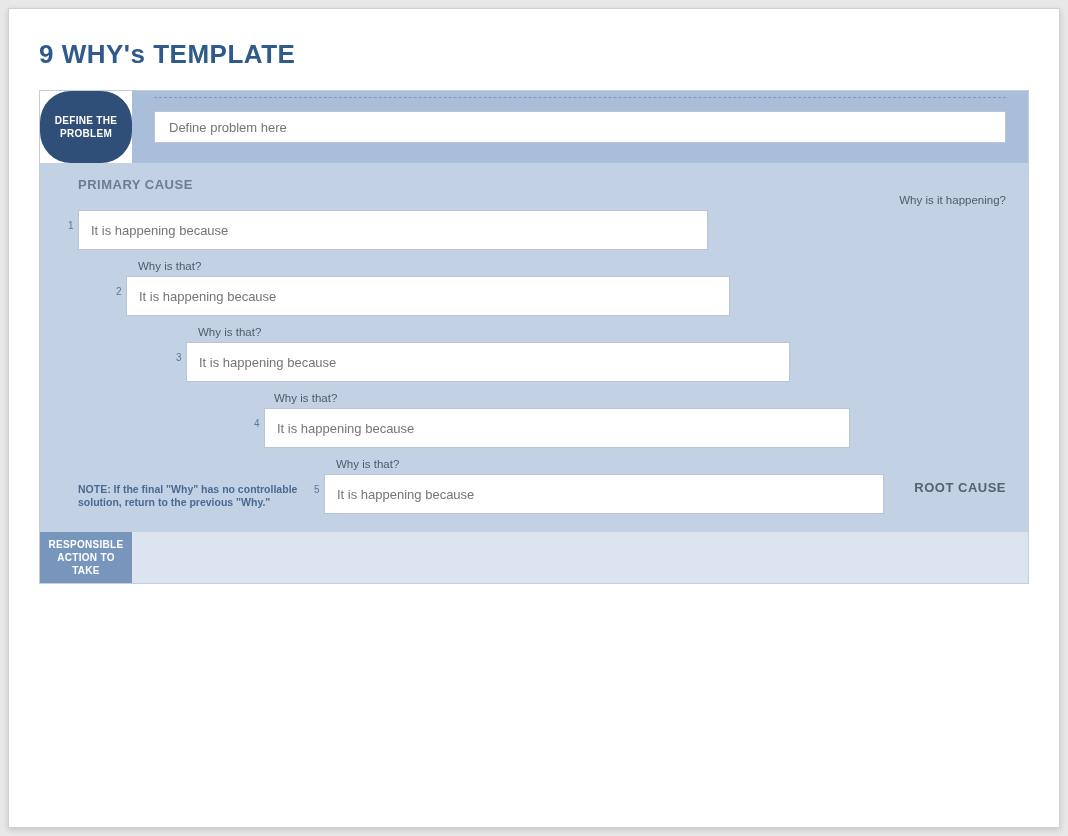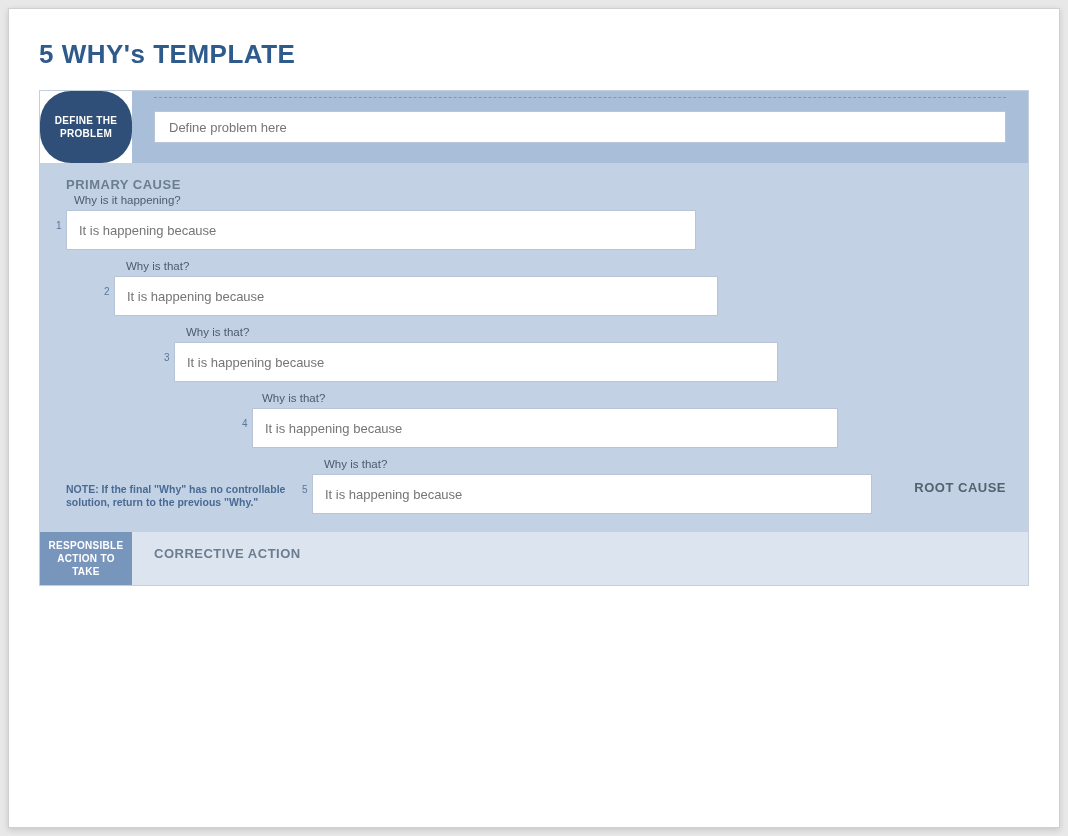--- a/index.html
+++ b/index.html
@@ -63,21 +63,21 @@
     outline: none;
   }
   .dashed-top {
     border-top: 1px dashed #7f98b6;
     position: absolute;
     top: 6px; left: 22px; right: 22px;
   }
   
   .row-why .content {
     background: #c2d2e4;
-    padding: 14px 22px 18px 26px;
+    padding: 14px 22px 18px 38px;
   }
   .sec-heading {
     color: #6b7d8f;
     font-size: 13px;
     font-weight: 700;
     letter-spacing: .5px;
     margin-bottom: 2px;
   }
   .why-block { position: relative; }
   .prompt {
@@ -92,21 +92,21 @@
   }
   .why-input {
     background: #fff;
     border: 1px solid #b7c5d6;
     height: 40px;
     padding: 0 12px;
     font-size: 13px;
     color: #333;
     outline: none;
   }
-  .why1 .prompt { margin-left: 8px; }
+  .why1 .prompt { margin-left: 8px; text-align: right; }
   .why1 .why-input { width: 630px; margin-left: 0; }
   .why1 .num { left: -10px; top: 26px; }
 
   .why2 .prompt { margin-left: 60px; margin-top: 10px; }
   .why2 .why-input { width: 604px; margin-left: 48px; }
   .why2 .num { left: 38px; top: 26px; }
 
   .why3 .prompt { margin-left: 120px; margin-top: 10px; }
   .why3 .why-input { width: 604px; margin-left: 108px; }
   .why3 .num { left: 98px; top: 26px; }
@@ -176,21 +176,21 @@
     padding: 0 8px;
     font-size: 12px;
     margin-bottom: 6px;
   }
 </style>
 </head>
 <body>
 
 <div class="page">
 
-  <div class="title">5 WHY's TEMPLATE</div>
+  <div class="title">9 WHY's TEMPLATE</div>
 
   <div class="form-wrap">
 
     <div class="row row-define">
       <div class="side-label side-dark">DEFINE THE PROBLEM</div>
       <div class="content">
         <div class="dashed-top"></div>
         <input class="big-input" type="text" placeholder="Define problem here" style="">
       </div>
     </div>
@@ -231,20 +231,19 @@
           </div>
         </div>
       </div>
     </div>
 
     <div class="row row-action">
       <div class="side-label side-light">RESPONSIBLE ACTION TO TAKE</div>
       <div class="content">
         <div class="action-flex">
           <div class="action-left">
-            <div class="sec-heading">CORRECTIVE ACTION</div>
           </div>
         </div>
       </div>
     </div>
 
   </div>
 </div>
 
 </body></html>

